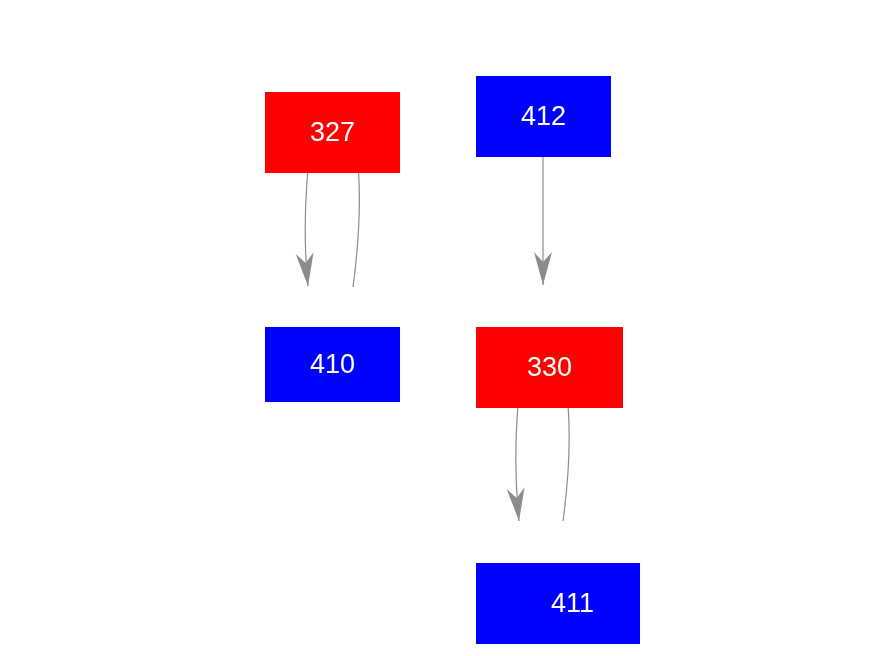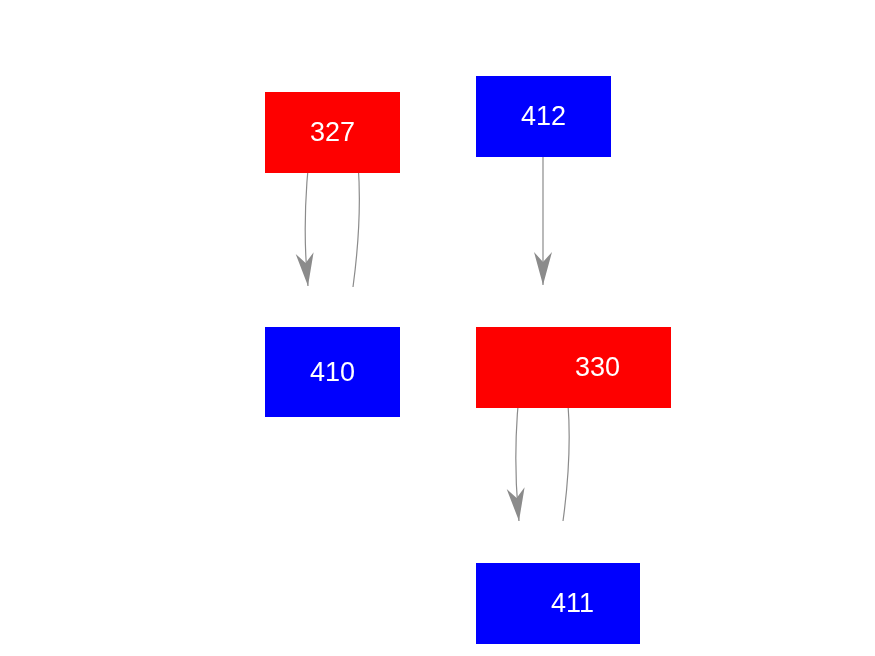--- a/index.html
+++ b/index.html
@@ -52,23 +52,23 @@
         <path d="M563,521 C570,470 572,418 564,371" fill="none" stroke="#8b8b8b" stroke-width="1.2" marker-end="url(#stealth-arrowhead)"></path>
       </g>
   </svg>
   <div id="node-layer">
       <div class="node" style="left: 265px; top: 52px; width: 135px; height: 81px; background: rgb(254, 0, 0); color: rgb(255, 255, 255);">
         <span>327</span>
       </div>
       <div class="node" style="left: 476px; top: 36px; width: 135px; height: 81px; background: rgb(0, 0, 254); color: rgb(255, 255, 255);">
         <span>412</span>
       </div>
-      <div class="node" style="left: 265px; top: 287px; width: 135px; height: 90px; background: rgb(0, 0, 254); color: rgb(255, 255, 255);">
+      <div class="node" style="left: 265px; top: 287px; width: 135px; height: 75px; background: rgb(0, 0, 254); color: rgb(255, 255, 255);">
         <span>410</span>
       </div>
-      <div class="node" style="left: 476px; top: 287px; width: 147px; height: 81px; background: rgb(254, 0, 0); color: rgb(255, 255, 255); padding-left: 48px;">
+      <div class="node" style="left: 476px; top: 287px; width: 147px; height: 81px; background: rgb(254, 0, 0); color: rgb(255, 255, 255);">
         <span>330</span>
       </div>
       <div class="node" style="left: 476px; top: 523px; width: 135px; height: 81px; background: rgb(0, 0, 254); color: rgb(255, 255, 255); padding-left: 29px;">
         <span>411</span>
       </div>
     </div>
 </div>
 
 </body></html>

